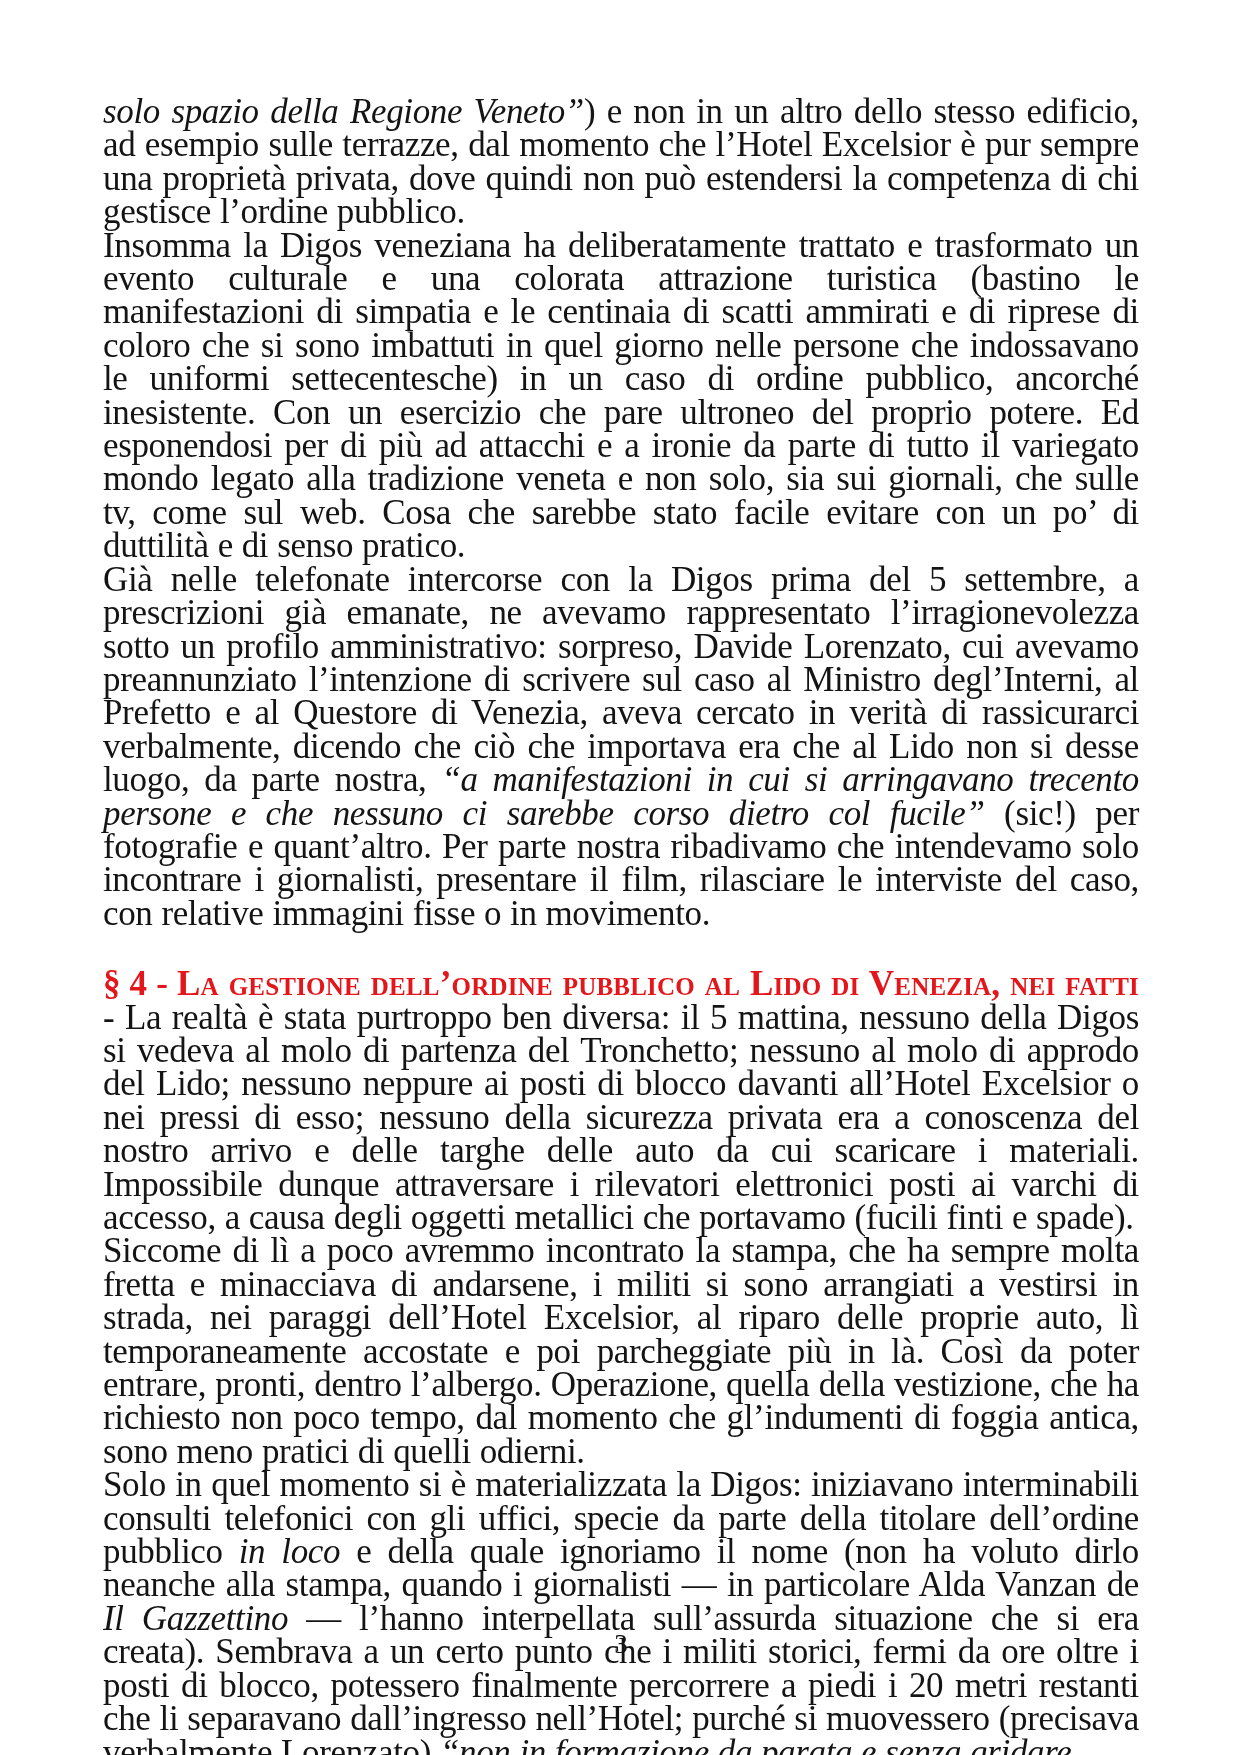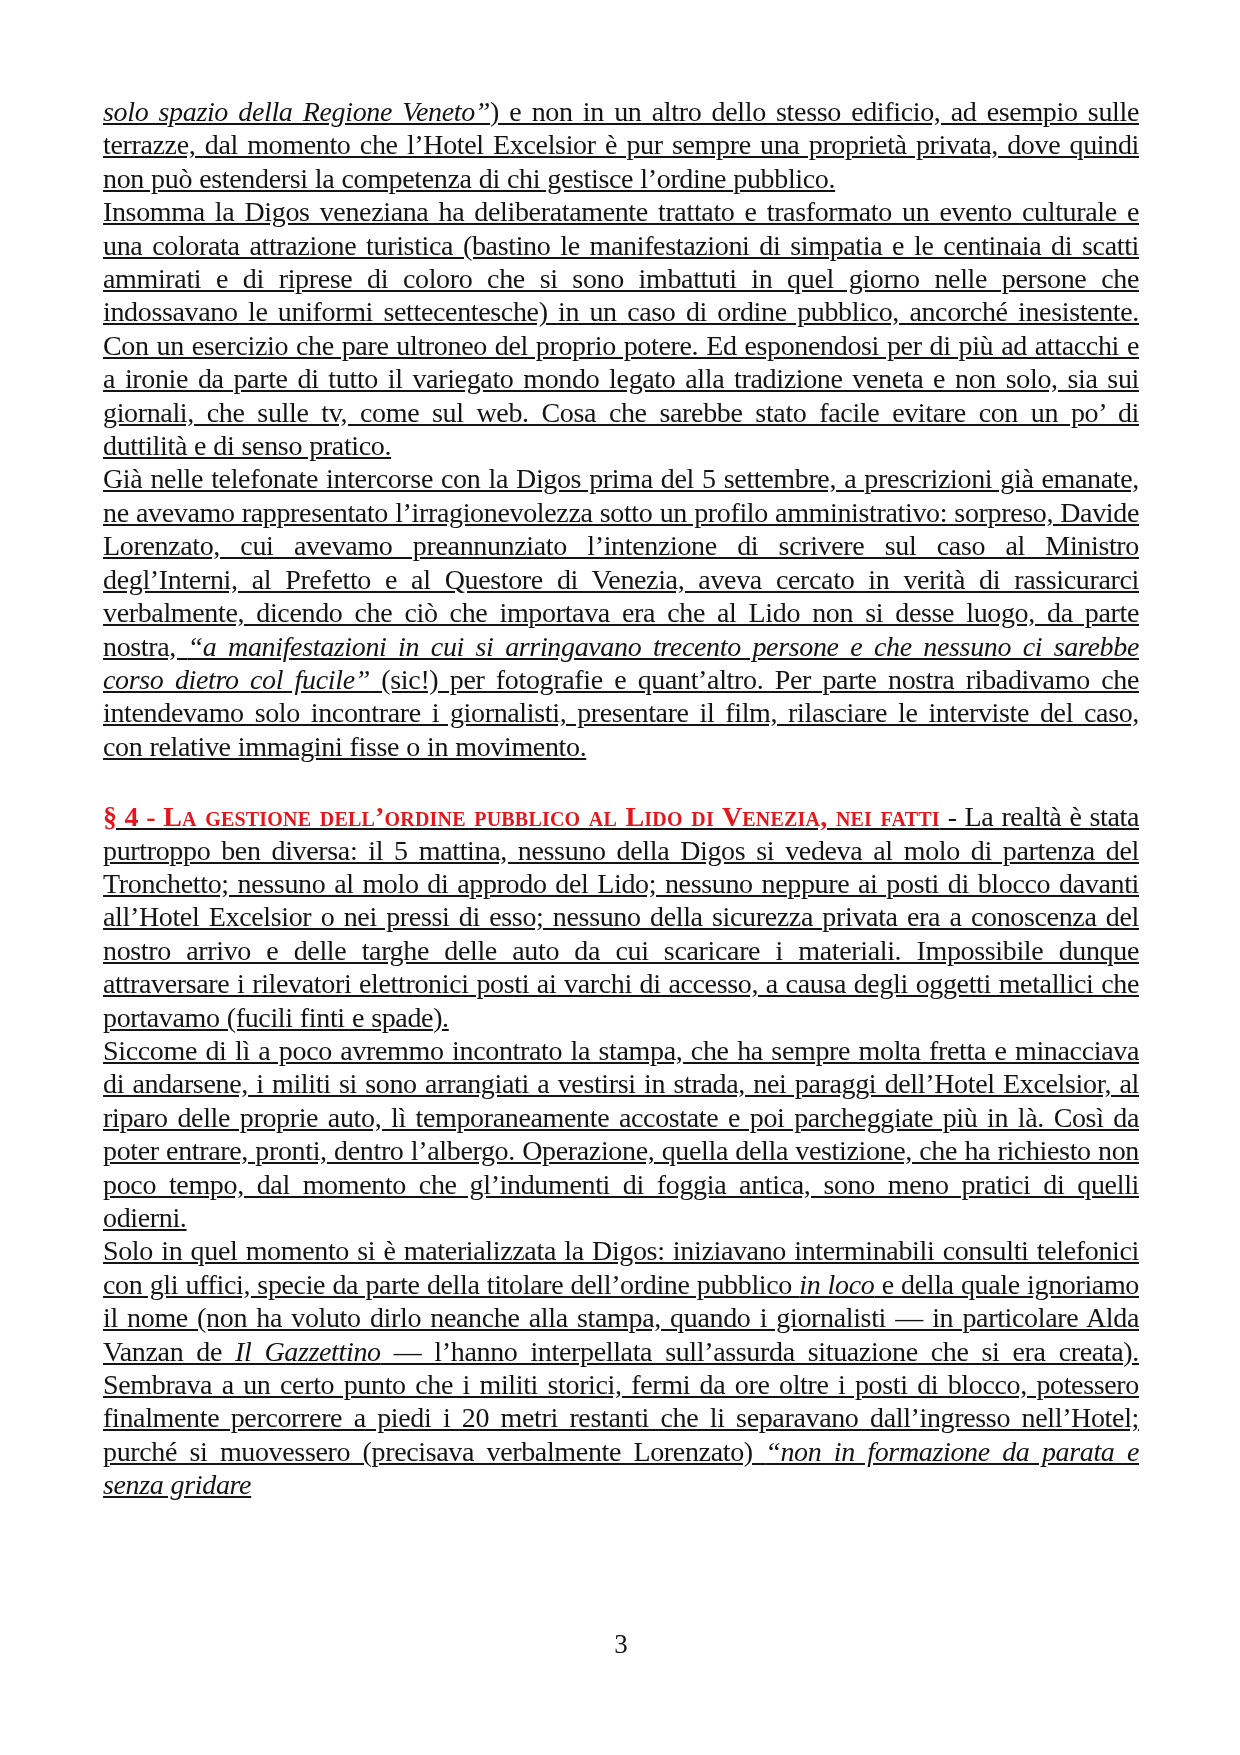--- a/index.html
+++ b/index.html
@@ -19,27 +19,26 @@
     overflow: hidden;
   }
   .text-block {
     position: absolute;
     left: 103px;
     top: 95px;
     width: 1036px;
   }
   p.para {
     margin: 0;
-    font-size: 28px;
+    font-size: 35px;
     line-height: 33.4px;
     text-align: justify;
     text-align-last: left;
     letter-spacing: -0.35px;
     word-spacing: 0.5px;
-    text-decoration: underline;
   }
   p.para.space-before {
     margin-top: 37px;
   }
   .seg-normal { font-style: normal; }
   .seg-italic { font-style: italic; }
   .seg-heading {
     color: var(--accent-color, #e3161b);
     font-weight: bold;
   }

